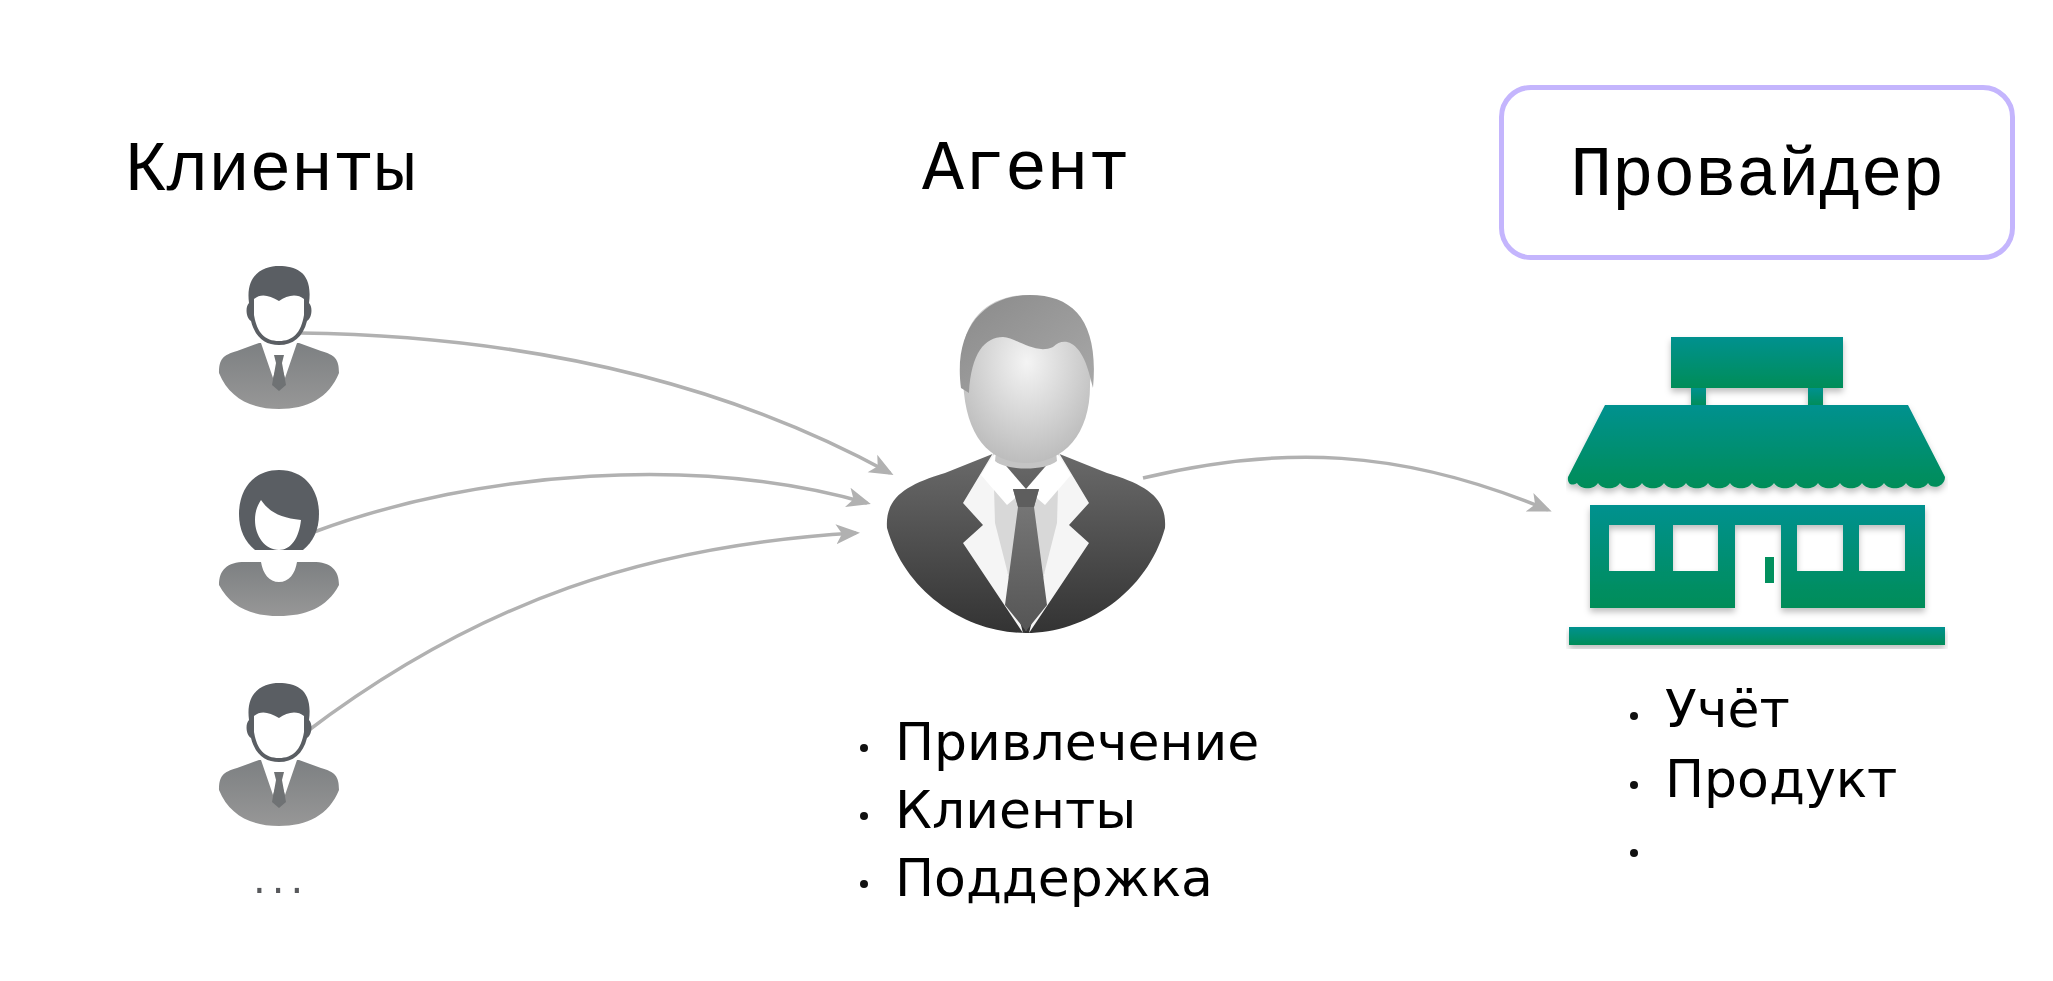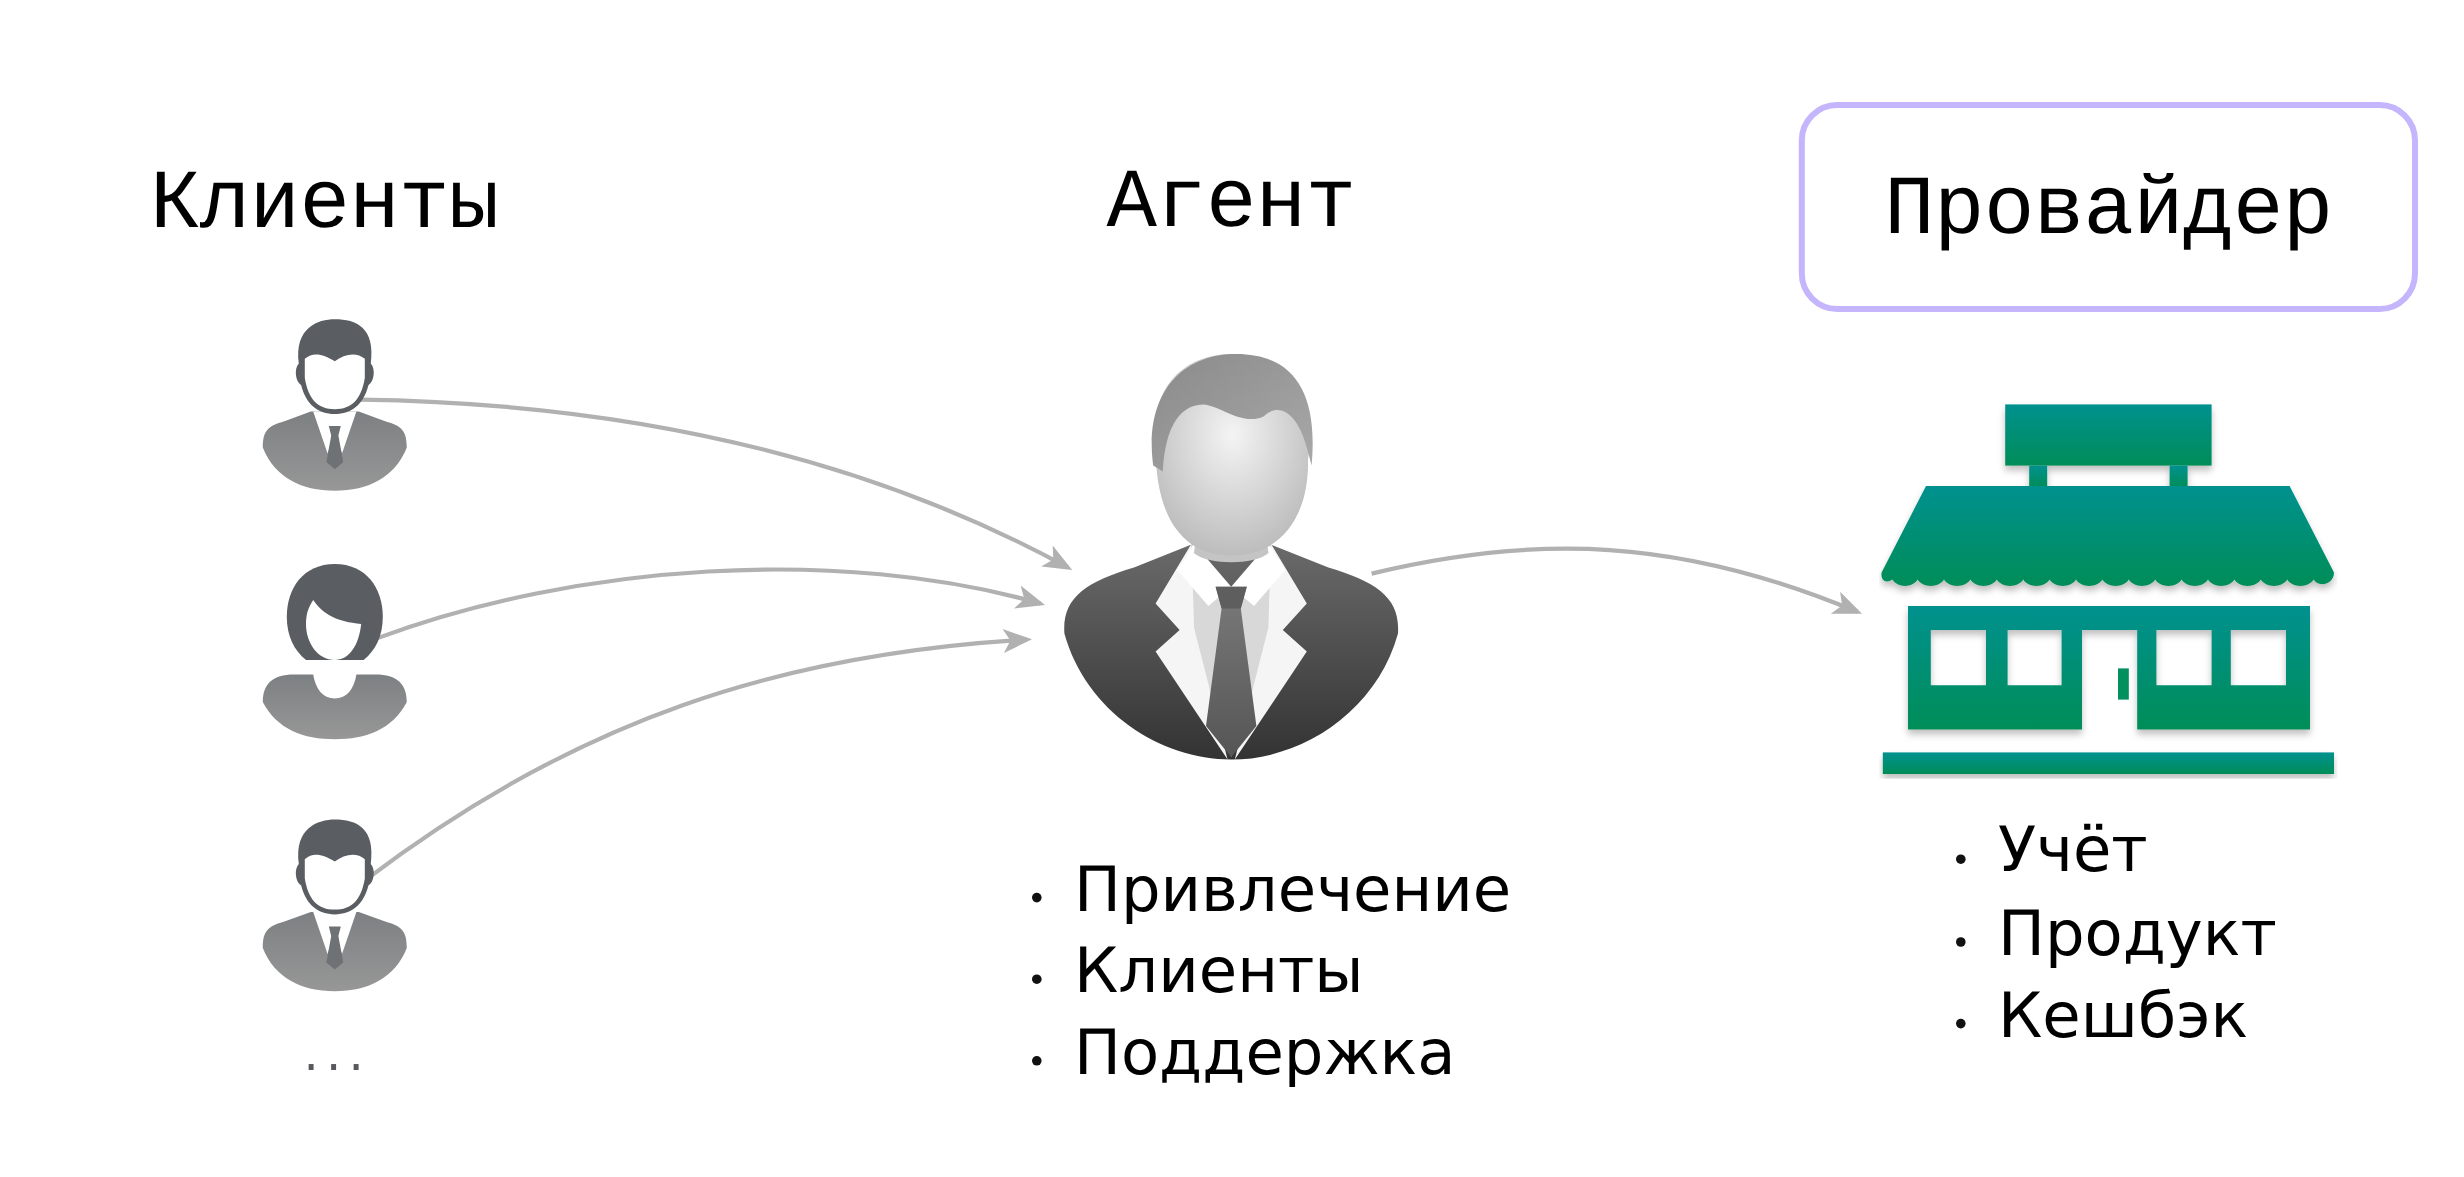--- a/index.html
+++ b/index.html
@@ -150,14 +150,14 @@
       M231,190 L277,190 L277,236 L231,236 Z
       M293,190 L339,190 L339,236 L293,236 Z"></path>
     <rect x="3" y="292" width="376" height="18"></rect>
   </g>
   <rect x="199" y="222" width="9" height="26" fill="#02905e"></rect>
 </svg>
 
 <ul class="bullets" style="left:1630px;top:679px">
   <li style="height:70px"><span class="dot"></span><span>Учёт</span></li>
   <li style="height:68px"><span class="dot"></span><span>Продукт</span></li>
-  <li style="height:68px"><span class="dot"></span><span>Кешбэк</span></li>
+  <li style="height:68px"><span class="dot"></span></li>
 </ul>
 
 </body></html>

